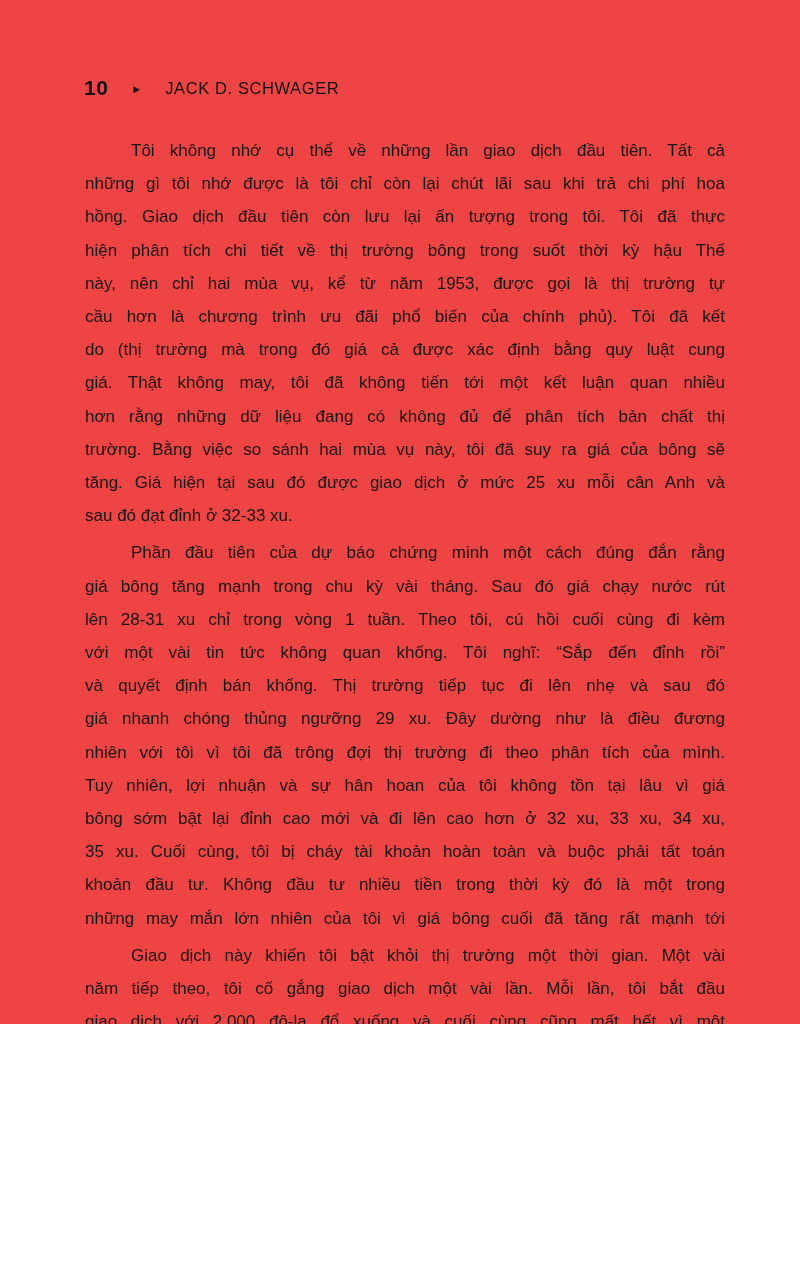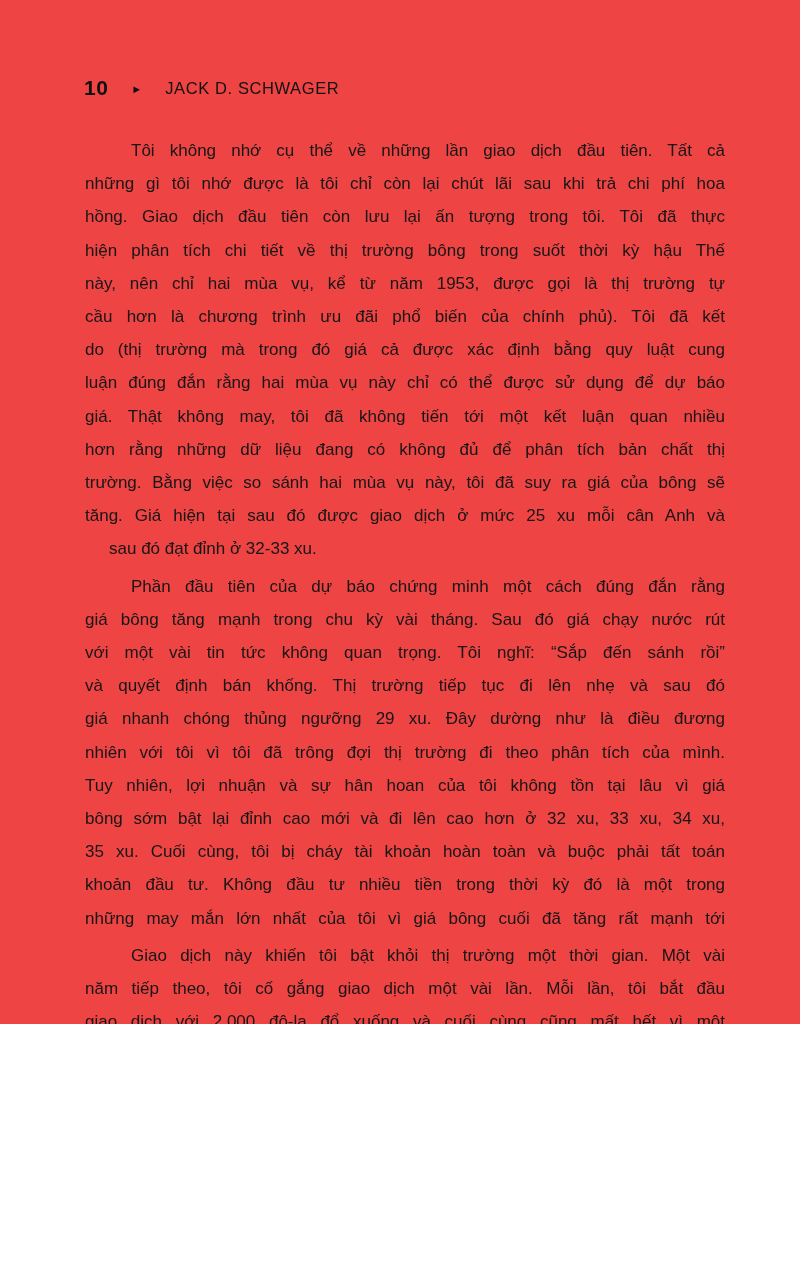--- a/index.html
+++ b/index.html
@@ -53,21 +53,21 @@
     color: #161616;
   }
   .paragraph { margin: 0; }
   .paragraph + .paragraph { margin-top: 4px; }
   .line {
     text-align: justify;
     text-align-last: justify;
     white-space: normal;
   }
   .line.first { text-indent: 46px; }
-  .line.last { text-align-last: left; margin-left: 24px; }
+  .line.last { text-align-last: left; }
 </style>
 </head>
 <body>
 
 <div class="page">
 
   <header class="page-header">
     <span class="page-number">10</span>
     <span class="triangle-icon">►</span>
     <span class="running-author">JACK D. SCHWAGER</span>
@@ -75,39 +75,39 @@
 
   <main class="body-text">
       <div class="paragraph">
         <div class="line first">Tôi không nhớ cụ thể về những lần giao dịch đầu tiên. Tất cả</div>
         <div class="line">những gì tôi nhớ được là tôi chỉ còn lại chút lãi sau khi trả chi phí hoa</div>
         <div class="line">hồng. Giao dịch đầu tiên còn lưu lại ấn tượng trong tôi. Tôi đã thực</div>
         <div class="line">hiện phân tích chi tiết về thị trường bông trong suốt thời kỳ hậu Thế</div>
         <div class="line">này, nên chỉ hai mùa vụ, kể từ năm 1953, được gọi là thị trường tự</div>
         <div class="line">cầu hơn là chương trình ưu đãi phổ biến của chính phủ). Tôi đã kết</div>
         <div class="line">do (thị trường mà trong đó giá cả được xác định bằng quy luật cung</div>
-        <div class="line">luận đúng đắn rằng hai mùa vụ này chỉ có thể được sử dụng để dự báo</div>
         <div class="line">giá. Thật không may, tôi đã không tiến tới một kết luận quan nhiều</div>
         <div class="line">hơn rằng những dữ liệu đang có không đủ để phân tích bản chất thị</div>
         <div class="line">trường. Bằng việc so sánh hai mùa vụ này, tôi đã suy ra giá của bông sẽ</div>
         <div class="line">tăng. Giá hiện tại sau đó được giao dịch ở mức 25 xu mỗi cân Anh và</div>
         <div class="line last">sau đó đạt đỉnh ở 32-33 xu.</div>
       </div>
       <div class="paragraph">
         <div class="line first">Phần đầu tiên của dự báo chứng minh một cách đúng đắn rằng</div>
         <div class="line">giá bông tăng mạnh trong chu kỳ vài tháng. Sau đó giá chạy nước rút</div>
-        <div class="line">với một vài tin tức không quan trọng. Tôi nghĩ: “Sắp đến sánh rồi”</div>
+        <div class="line">lên 28-31 xu chỉ trong vòng 1 tuần. Theo tôi, cú hồi cuối cùng đi kèm</div>
+        <div class="line">với một vài tin tức không quan khống. Tôi nghĩ: “Sắp đến đỉnh rồi”</div>
         <div class="line">và quyết định bán khống. Thị trường tiếp tục đi lên nhẹ và sau đó</div>
         <div class="line">giá nhanh chóng thủng ngưỡng 29 xu. Đây dường như là điều đương</div>
         <div class="line">nhiên với tôi vì tôi đã trông đợi thị trường đi theo phân tích của mình.</div>
         <div class="line">Tuy nhiên, lợi nhuận và sự hân hoan của tôi không tồn tại lâu vì giá</div>
         <div class="line">bông sớm bật lại đỉnh cao mới và đi lên cao hơn ở 32 xu, 33 xu, 34 xu,</div>
         <div class="line">35 xu. Cuối cùng, tôi bị cháy tài khoản hoàn toàn và buộc phải tất toán</div>
         <div class="line">khoản đầu tư. Không đầu tư nhiều tiền trong thời kỳ đó là một trong</div>
-        <div class="line">những may mắn lớn nhất của tôi vì giá bông cuối đã tăng rất mạnh tới</div>
+        <div class="line">những may mắn lớn nhiên của tôi vì giá bông cuối đã tăng rất mạnh tới</div>
       </div>
       <div class="paragraph">
         <div class="line first">Giao dịch này khiến tôi bật khỏi thị trường một thời gian. Một vài</div>
         <div class="line">năm tiếp theo, tôi cố gắng giao dịch một vài lần. Mỗi lần, tôi bắt đầu</div>
         <div class="line">giao dịch với 2.000 đô-la đổ xuống và cuối cùng cũng mất hết vì một</div>
         <div class="line last">thua lỗ lớn. Điều an ủi duy nhất với tôi là số tiền bị mất không lớn.</div>
       </div>
     </main>
 
 </div>

